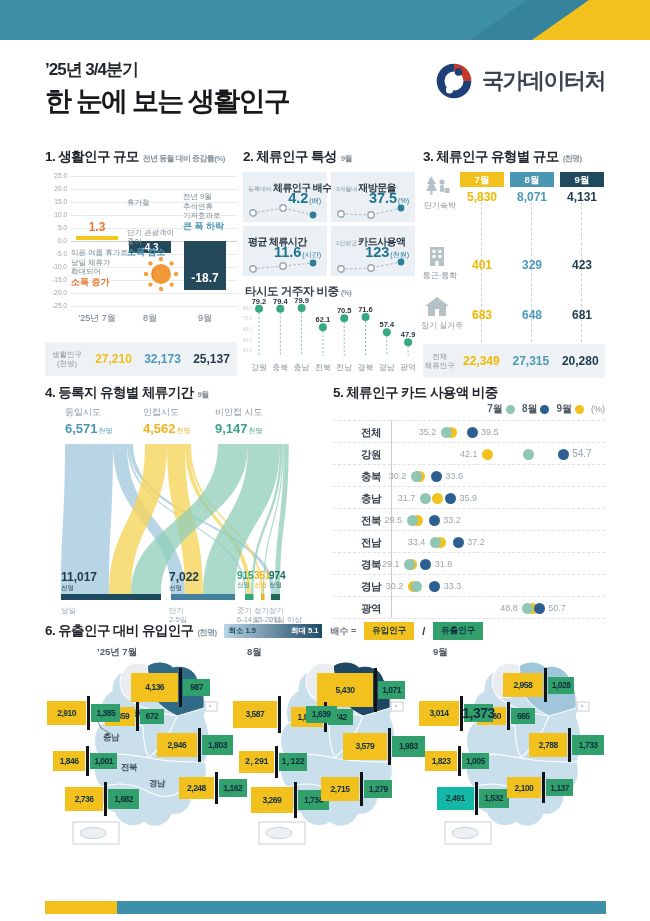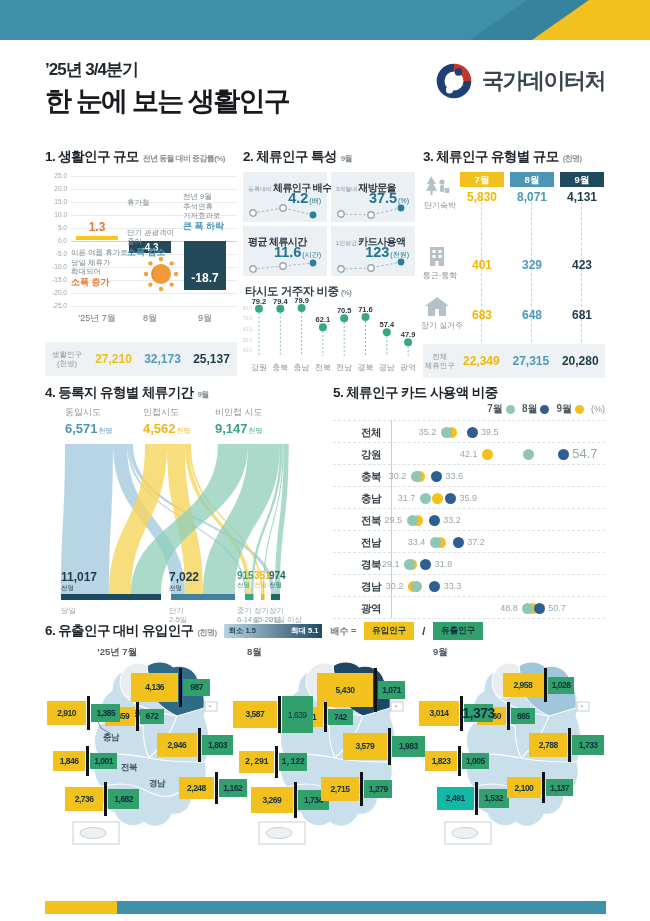--- a/index.html
+++ b/index.html
@@ -391,21 +391,21 @@
       <div style="position: absolute; left: 133.5px; top: 5.5px; width: 11px; height: 11px; border-radius: 50%; background: rgb(46, 95, 146);"></div>
       <div style="position: absolute; left: 65.2px; top: 0px; width: 38px; text-align: right; font-size: 9px; color: rgb(154, 166, 174); line-height: 22px;">35.2</div>
       <div style="position: absolute; left: 148px; top: 0px; width: 38px; font-size: 9px; color: rgb(154, 166, 174); line-height: 22px;">39.5</div>
     </div>
     <div style="position: absolute; left: 0px; top: 58px; width: 272px; height: 22px; border-top: 1px dashed rgb(220, 226, 230);">
       <div style="position: absolute; left: 0px; top: 0px; width: 48px; text-align: right; font-size: 10.5px; font-weight: 800; color: rgb(57, 69, 79); line-height: 22px; letter-spacing: -0.5px;">강원</div>
       <div style="position: absolute; left: 149.1px; top: 5.5px; width: 11px; height: 11px; border-radius: 50%; background: rgb(242, 193, 30);"></div>
       <div style="position: absolute; left: 189.9px; top: 5.5px; width: 11px; height: 11px; border-radius: 50%; background: rgb(143, 199, 180);"></div>
       <div style="position: absolute; left: 224.7px; top: 5.5px; width: 11px; height: 11px; border-radius: 50%; background: rgb(46, 95, 146);"></div>
       <div style="position: absolute; left: 106.6px; top: 0px; width: 38px; text-align: right; font-size: 9px; color: rgb(154, 166, 174); line-height: 22px;">42.1</div>
-      <div style="position: absolute; left: 239.2px; top: 0px; width: 38px; font-size: 13px; color: rgb(154, 166, 174); line-height: 22px;">54.7</div>
+      <div style="position: absolute; left: 239.2px; top: 0px; width: 38px; font-size: 10px; color: rgb(154, 166, 174); line-height: 22px;">54.7</div>
     </div>
     <div style="position: absolute; left: 0px; top: 80px; width: 272px; height: 22px; border-top: 1px dashed rgb(220, 226, 230);">
       <div style="position: absolute; left: 0px; top: 0px; width: 48px; text-align: right; font-size: 10.5px; font-weight: 800; color: rgb(57, 69, 79); line-height: 22px; letter-spacing: -0.5px;">충북</div>
       <div style="position: absolute; left: 81.3px; top: 5.5px; width: 11px; height: 11px; border-radius: 50%; background: rgb(242, 193, 30);"></div>
       <div style="position: absolute; left: 77.7px; top: 5.5px; width: 11px; height: 11px; border-radius: 50%; background: rgb(143, 199, 180);"></div>
       <div style="position: absolute; left: 98.1px; top: 5.5px; width: 11px; height: 11px; border-radius: 50%; background: rgb(46, 95, 146);"></div>
       <div style="position: absolute; left: 35.2px; top: 0px; width: 38px; text-align: right; font-size: 9px; color: rgb(154, 166, 174); line-height: 22px;">30.2</div>
       <div style="position: absolute; left: 112.6px; top: 0px; width: 38px; font-size: 9px; color: rgb(154, 166, 174); line-height: 22px;">33.6</div>
     </div>
     <div style="position: absolute; left: 0px; top: 102px; width: 272px; height: 22px; border-top: 1px dashed rgb(220, 226, 230);">
@@ -570,21 +570,21 @@
           <div style="width: 27.1006px; height: 17.142px; background: rgb(49, 160, 108); color: rgb(14, 47, 60); font-size: 8.5px; font-weight: 800; display: flex; align-items: center; justify-content: center; letter-spacing: -0.5px;">1,071</div>
         </div>
         <div style="position: absolute; left: 60px; top: 56px; display: flex; align-items: center; z-index: 3;">
           <div style="width: 31.9403px; height: 19.9652px; background: rgb(242, 193, 30); color: rgb(20, 50, 62); font-size: 8.5px; font-weight: 800; display: flex; align-items: center; justify-content: center; letter-spacing: -0.5px;">1,801</div>
           <div style="width: 3px; height: 29.9652px; background: rgb(16, 20, 24); margin: 0px 1px;"></div>
           <div style="width: 24.9193px; height: 15.8696px; background: rgb(49, 160, 108); color: rgb(14, 47, 60); font-size: 8.5px; font-weight: 800; display: flex; align-items: center; justify-content: center; letter-spacing: -0.5px;">742</div>
         </div>
         <div style="position: absolute; left: 2px; top: 50px; display: flex; align-items: center; z-index: 3;">
           <div style="width: 43.7812px; height: 26.8724px; background: rgb(242, 193, 30); color: rgb(20, 50, 62); font-size: 8.5px; font-weight: 800; display: flex; align-items: center; justify-content: center; letter-spacing: -0.5px;">3,587</div>
           <div style="width: 3px; height: 36.8724px; background: rgb(16, 20, 24); margin: 0px 1px;"></div>
-          <div style="width: 30.8663px; height: 37px; background: rgb(49, 160, 108); color: rgb(14, 47, 60); font-size: 8.5px; font-weight: 400; display: flex; align-items: center; justify-content: center; letter-spacing: -0.5px;">1,639</div>
+          <div style="width: 30.8663px; height: 17px; background: rgb(49, 160, 108); color: rgb(14, 47, 60); font-size: 8.5px; font-weight: 700; display: flex; align-items: center; justify-content: center; letter-spacing: -0.5px; margin-left: 24px;">1,639</div>
         </div>
         <div style="position: absolute; left: 112px; top: 82px; display: flex; align-items: center; z-index: 3;">
           <div style="width: 43.7282px; height: 26.8414px; background: rgb(242, 193, 30); color: rgb(20, 50, 62); font-size: 8.5px; font-weight: 800; display: flex; align-items: center; justify-content: center; letter-spacing: -0.5px;">3,579</div>
           <div style="width: 3px; height: 36.8414px; background: rgb(16, 20, 24); margin: 0px 1px;"></div>
           <div style="width: 33.147px; height: 20.6691px; background: rgb(49, 160, 108); color: rgb(14, 47, 60); font-size: 8.5px; font-weight: 800; display: flex; align-items: center; justify-content: center; letter-spacing: -0.5px;">1,983</div>
         </div>
         <div style="position: absolute; left: 8px; top: 100px; display: flex; align-items: center; z-index: 3; font-family: Liberation Mono, monospace;">
           <div style="width: 35.189px; height: 21.8602px; background: rgb(242, 193, 30); color: rgb(20, 50, 62); font-size: 8.5px; font-weight: 800; display: flex; align-items: center; justify-content: center; letter-spacing: -0.5px;">2,291</div>
           <div style="width: 3px; height: 31.8602px; background: rgb(16, 20, 24); margin: 0px 1px;"></div>
           <div style="width: 27.4387px; height: 17.3392px; background: rgb(49, 160, 108); color: rgb(14, 47, 60); font-size: 8.5px; font-weight: 800; display: flex; align-items: center; justify-content: center; letter-spacing: -0.5px;">1,122</div>

